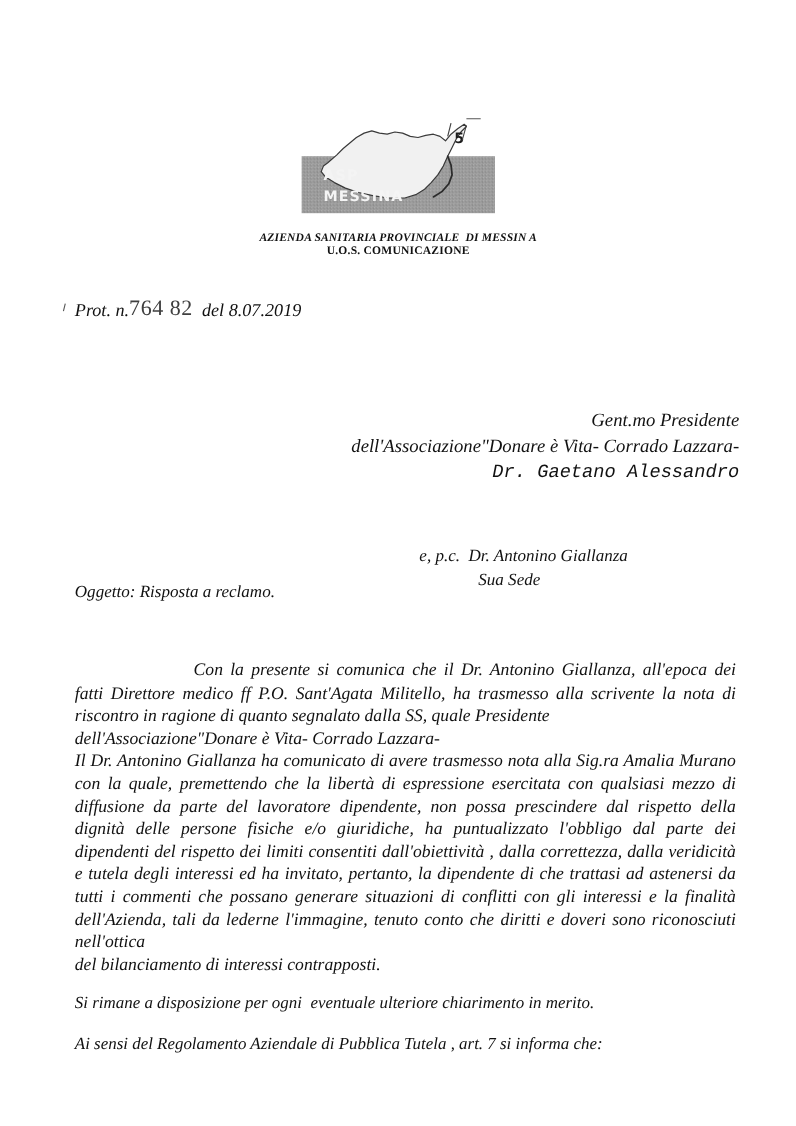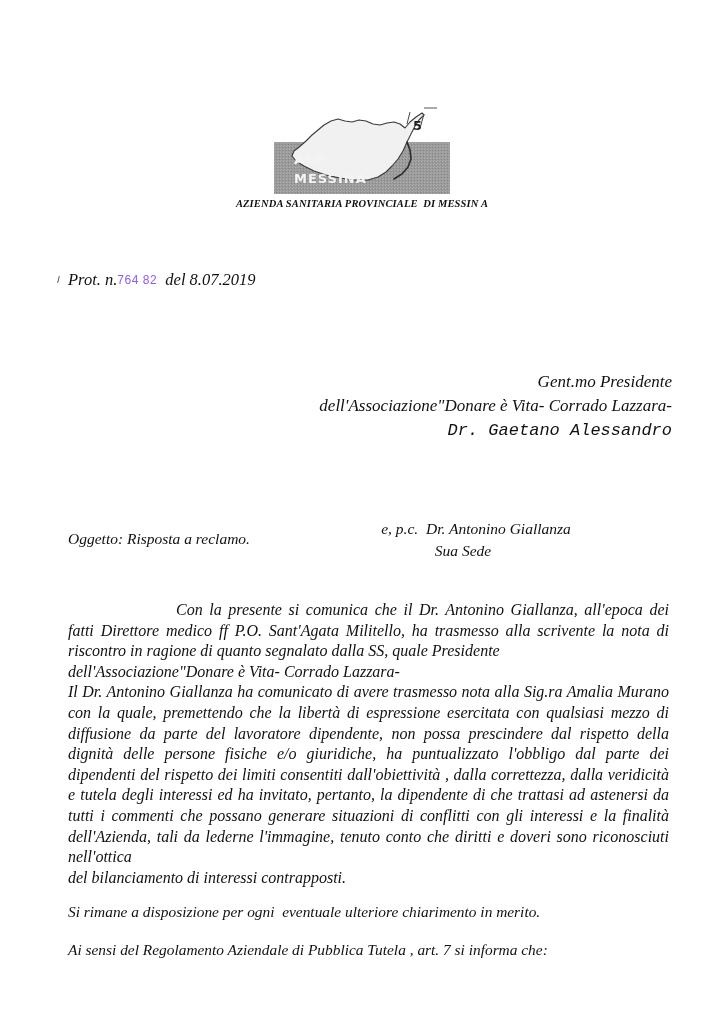--- a/index.html
+++ b/index.html
@@ -40,20 +40,21 @@
 
   .logo-svg {
     position: absolute;
     left: 0;
     top: 0;
     width: 176px;
     height: 90px;
   }
 
   .org-lines {
+    margin-top: 12px;
     line-height: 1.18;
   }
   .org-line-1 {
     font-style: italic;
     font-weight: bold;
     font-size: 10.5px;
     letter-spacing: 0.15px;
     white-space: pre;
   }
   .org-line-2 {
@@ -65,24 +66,24 @@
   
   .protocol {
     position: absolute;
     left: 68px;
     top: 270px;
     font-style: italic;
     font-size: 16.5px;
     white-space: nowrap;
   }
   .protocol .hand {
-    font-family: Liberation Sans, sans-serif;
+    font-family: Liberation Serif, serif;
     font-style: normal;
-    font-size: 12px;
-    color: #8b5cf6;
+    font-size: 20px;
+    color: #404040;
     letter-spacing: 0.5px;
     position: relative;
     top: -1px;
   }
   .protocol .tick {
     position: absolute;
     left: -10px;
     top: 6px;
     width: 1px;
     height: 7px;
@@ -110,21 +111,21 @@
     left: 280px;
     top: 452px;
     width: 392px;
     text-align: center;
     font-style: italic;
     font-size: 15.5px;
   }
   .pc-block {
     position: absolute;
     left: 280px;
-    top: 518px;
+    top: 495px;
     width: 392px;
     text-align: center;
     font-style: italic;
     font-size: 15.5px;
     line-height: 1.42;
   }
   .pc-block .pc-line-1 {
     display: block;
     white-space: pre;
   }
@@ -222,20 +223,21 @@
         <path d="M150,10 L146,24" stroke="#444" stroke-width="1" fill="none"></path>
         <path d="M150,4 L163,4" stroke="#555" stroke-width="1" fill="none"></path>
 
         <text x="20" y="60" font-family="DejaVu Sans, sans-serif" font-size="13" font-weight="bold" fill="#f4f4f4" letter-spacing="1">ASP</text>
         <text x="20" y="79" font-family="DejaVu Sans, sans-serif" font-size="13" font-weight="bold" fill="#f4f4f4" letter-spacing="1">MESSINA</text>
       </svg>
     </div>
 
     <div class="org-lines">
       <div class="org-line-1">AZIENDA SANITARIA PROVINCIALE  DI MESSIN A</div>
+      <div class="org-line-2">U.O.S. COMUNICAZIONE</div>
     </div>
   </div>
 
   <div class="protocol">
     <span class="tick"></span><span>Prot. n.</span><span class="hand">764 82</span>&nbsp;&nbsp;<span>del 8.07.2019</span>
   </div>
 
   <div class="addressee">
     <div>Gent.mo Presidente</div>
     <div>dell'Associazione"Donare è Vita- Corrado Lazzara-</div>

